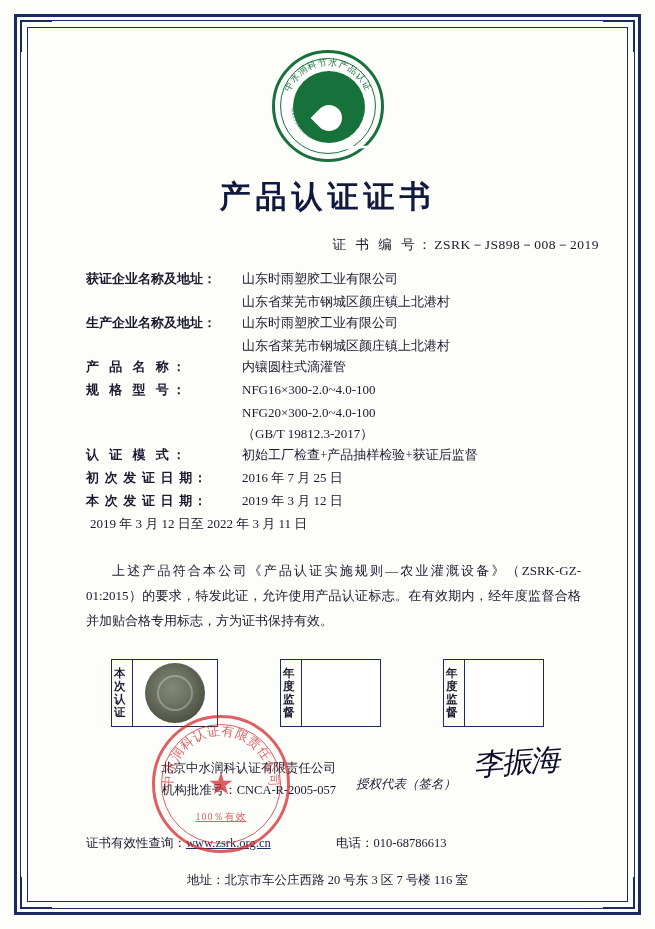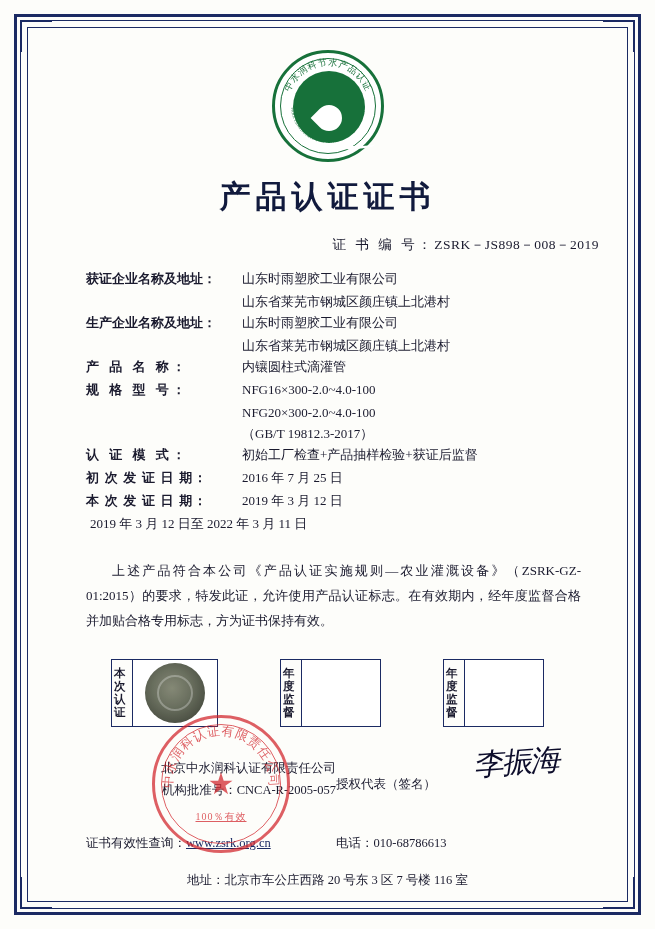--- a/index.html
+++ b/index.html
@@ -181,21 +181,21 @@
   .sign-area{
     position:relative;
     margin-top:30px;
     padding-left:52px;
     padding-right:30px;
     font-size:12.5px;
     line-height:22px;
   }
   .sign-row{display:flex;align-items:flex-start;}
   .sign-left{width:250px;text-align:right;}
-  .sign-mid{width:140px;padding-top:16px;text-align:left;}
+  .sign-mid{width:140px;padding-top:16px;text-align:center;font-style:italic;}
   .sign-right{flex:1;position:relative;height:60px;}
   .handwrite{
     position:absolute;left:0;top:-6px;
     font-family:"Liberation Serif",serif;
     font-size:30px;
     color:#0d0d2b;
     transform:skewX(-12deg) rotate(-4deg);
     letter-spacing:-2px;
     white-space:nowrap;
   }

